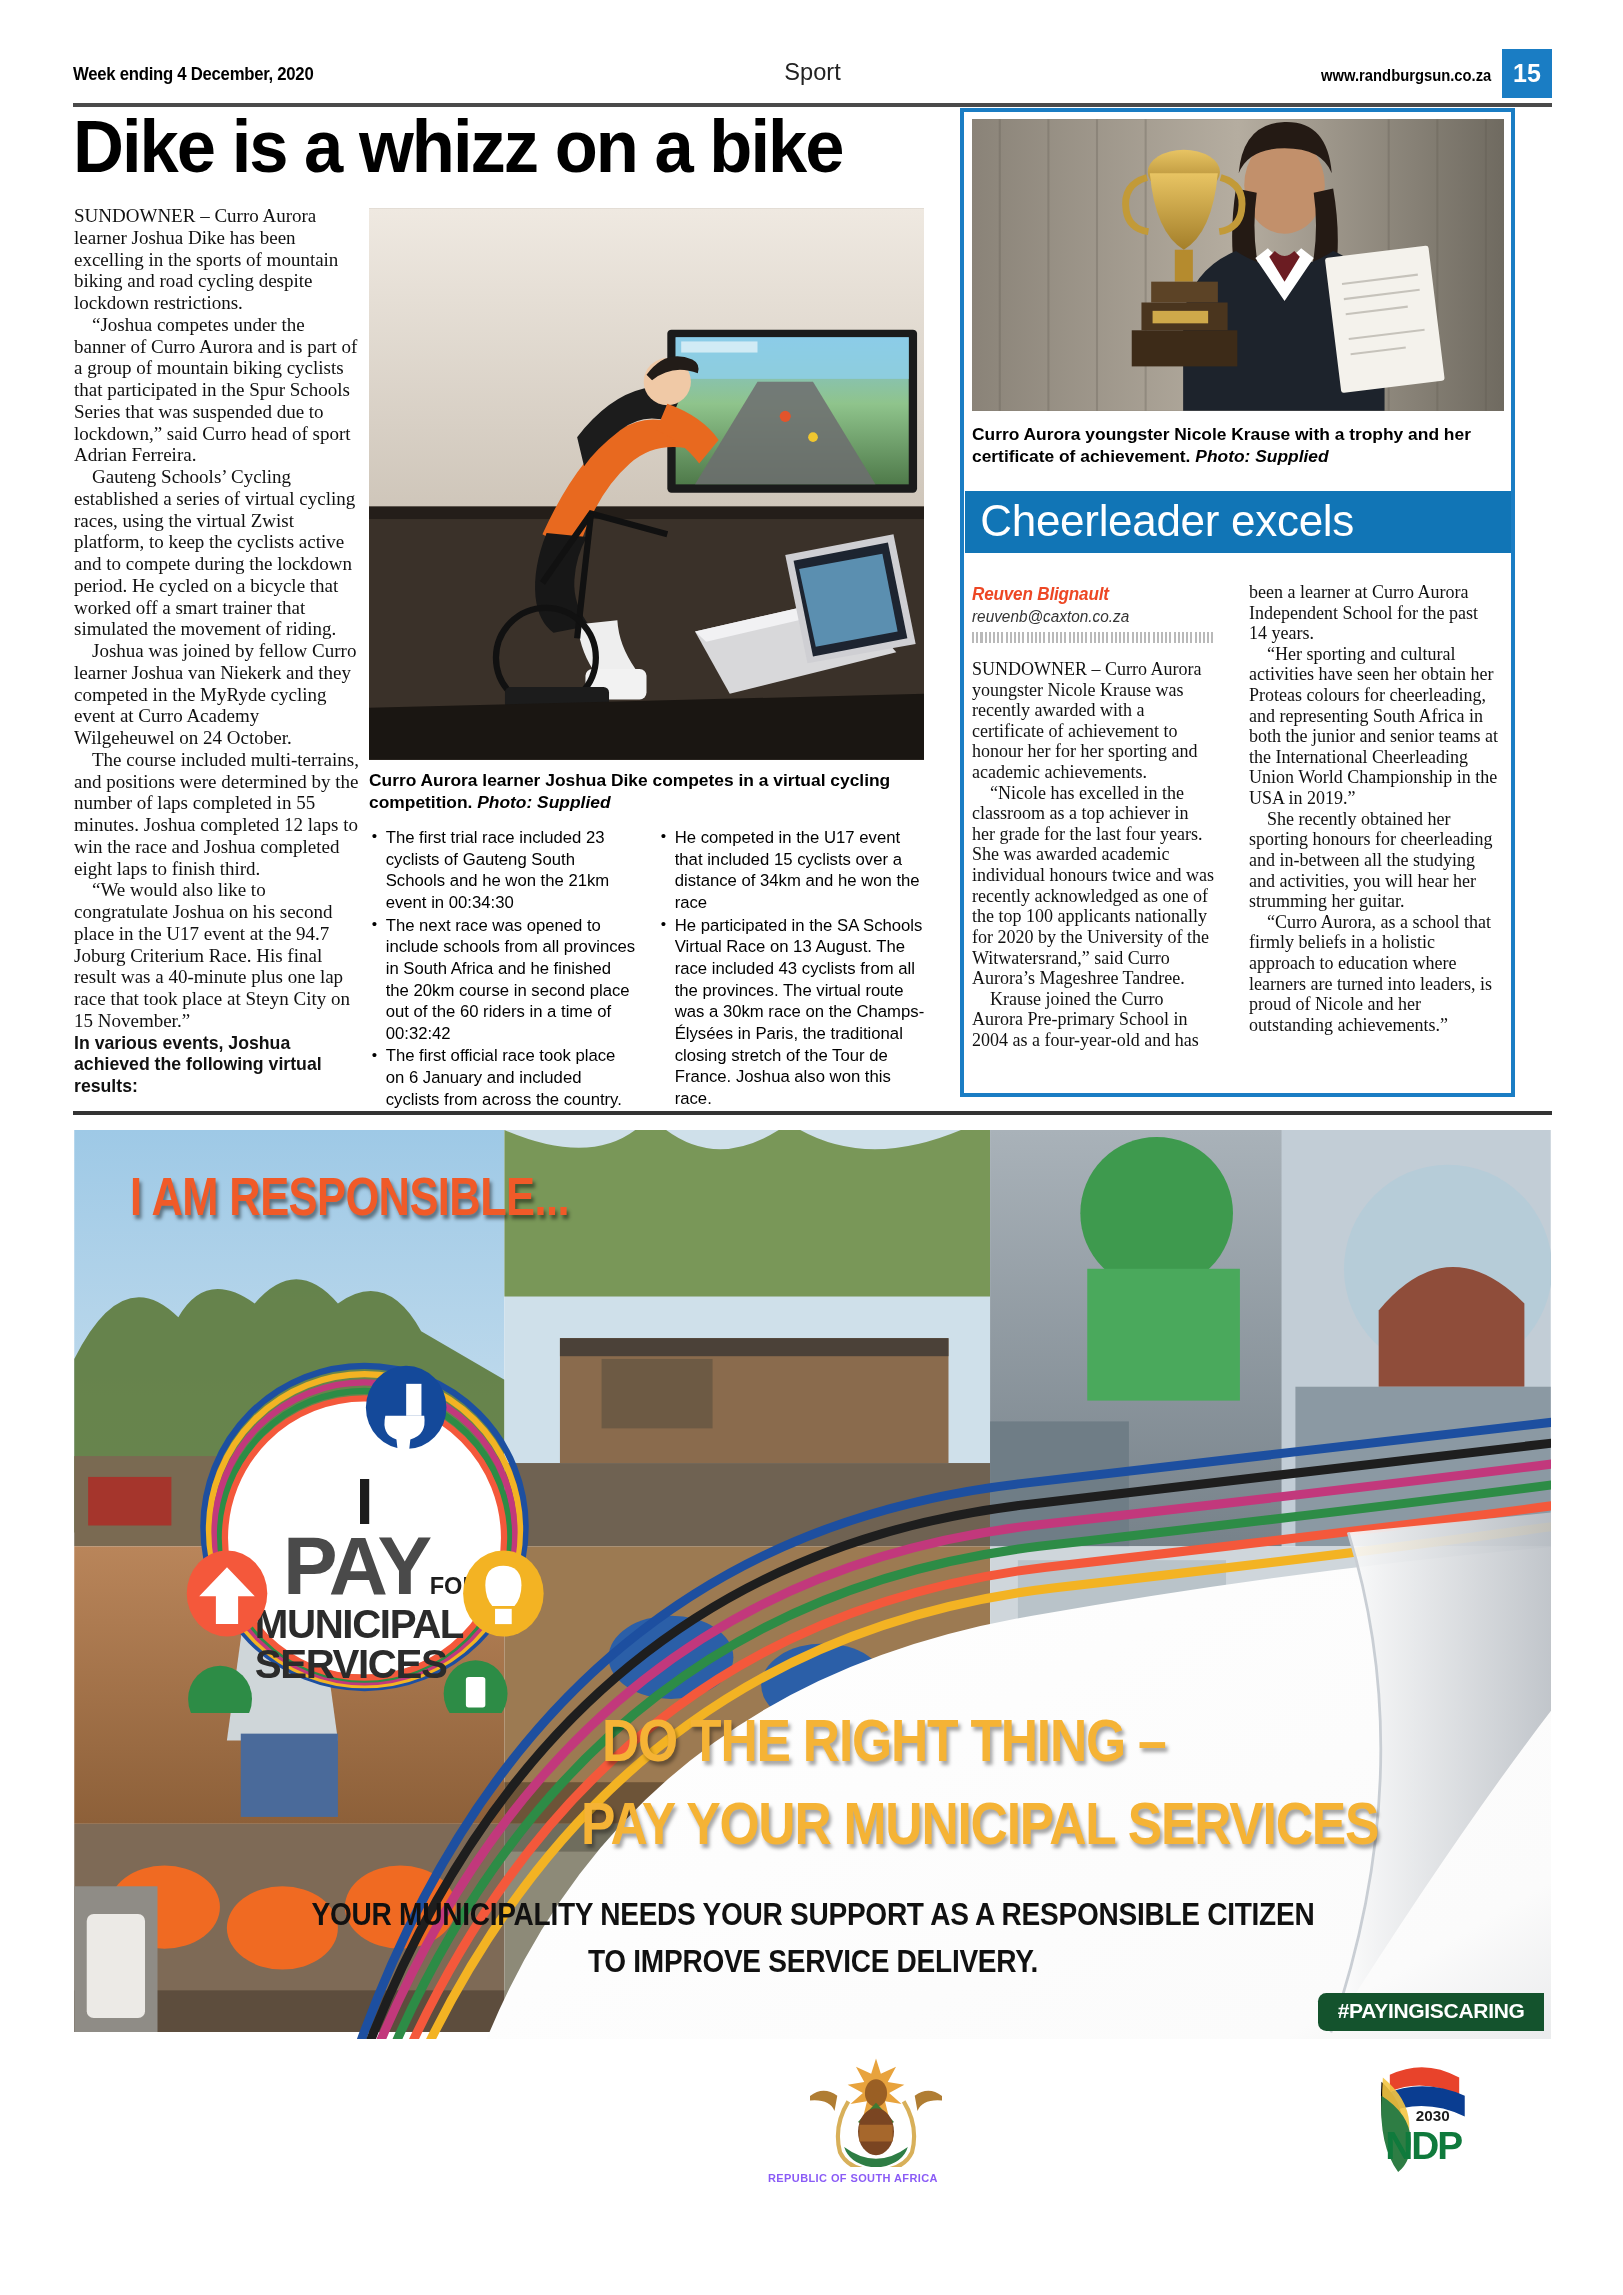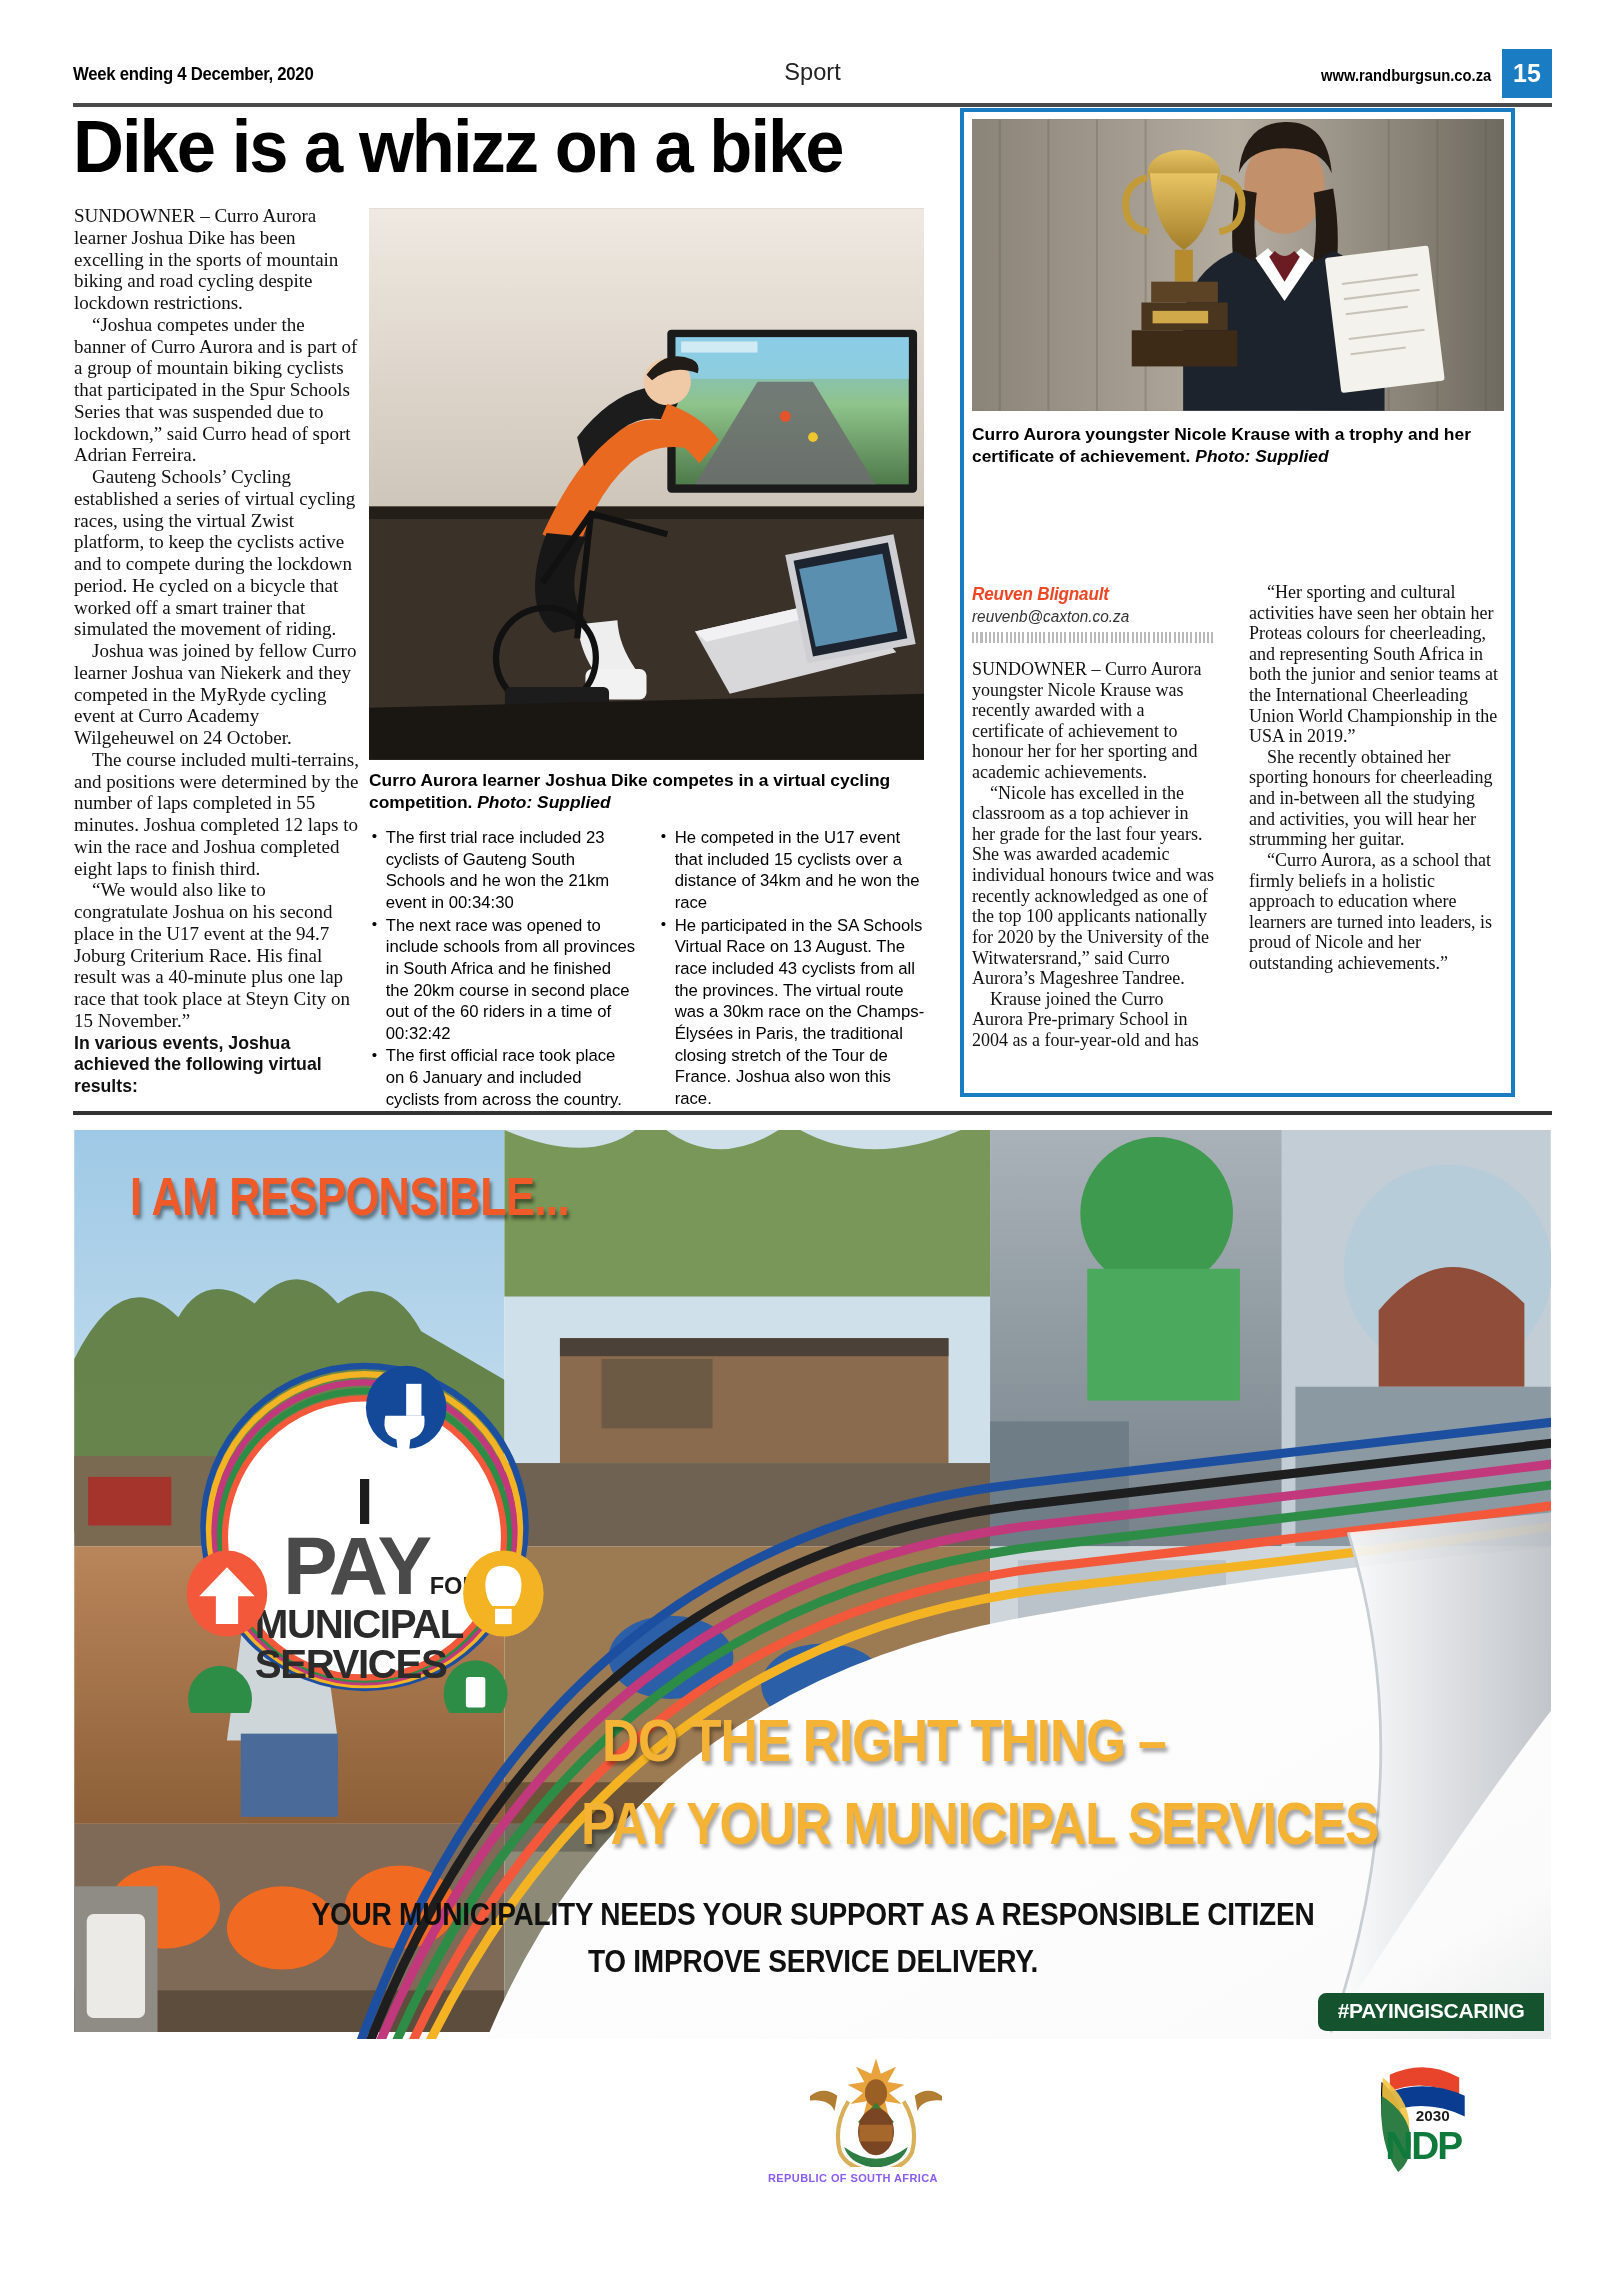--- a/index.html
+++ b/index.html
@@ -280,34 +280,38 @@
         </g>
       </g>
     </svg>
   </div>
 
   <div class="cap-nicole">
     <span>Curro Aurora youngster Nicole Krause with a trophy and her certificate of achievement.</span>
     <span class="ital">Photo: Supplied</span>
   </div>
 
+  <div class="blue-band">
+    <span>Cheerleader excels</span>
+  </div>
 
   <div class="byline">
     <div class="bname">Reuven Blignault</div>
     <div class="bmail">reuvenb@caxton.co.za</div>
     <div class="brule"></div>
   </div>
 
   <div class="ncol ncol-a">
     <p class="first">SUNDOWNER – Curro Aurora youngster Nicole Krause was recently awarded with a certificate of achievement to honour her for her sporting and academic achievements.</p>
     <p>“Nicole has excelled in the classroom as a top achiever in her grade for the last four years. She was awarded academic individual honours twice and was recently acknowledged as one of the top 100 applicants nationally for 2020 by the University of the Witwatersrand,” said Curro Aurora’s Mageshree Tandree.</p>
     <p>Krause joined the Curro Aurora Pre-primary School in 2004 as a four-year-old and has</p>
   </div>
 
   <div class="ncol ncol-b">
+    <p class="first">been a learner at Curro Aurora Independent School for the past 14 years.</p>
     <p>“Her sporting and cultural activities have seen her obtain her Proteas colours for cheerleading, and representing South Africa in both the junior and senior teams at the International Cheerleading Union World Championship in the USA in 2019.”</p>
     <p>She recently obtained her sporting honours for cheerleading and in-between all the studying and activities, you will hear her strumming her guitar.</p>
     <p>“Curro Aurora, as a school that firmly beliefs in a holistic approach to education where learners are turned into leaders, is proud of Nicole and her outstanding achievements.”</p>
   </div>
 
   <div class="hr-heavy"></div>
 
   <div class="ad">
 
     <div class="ad-photos">

